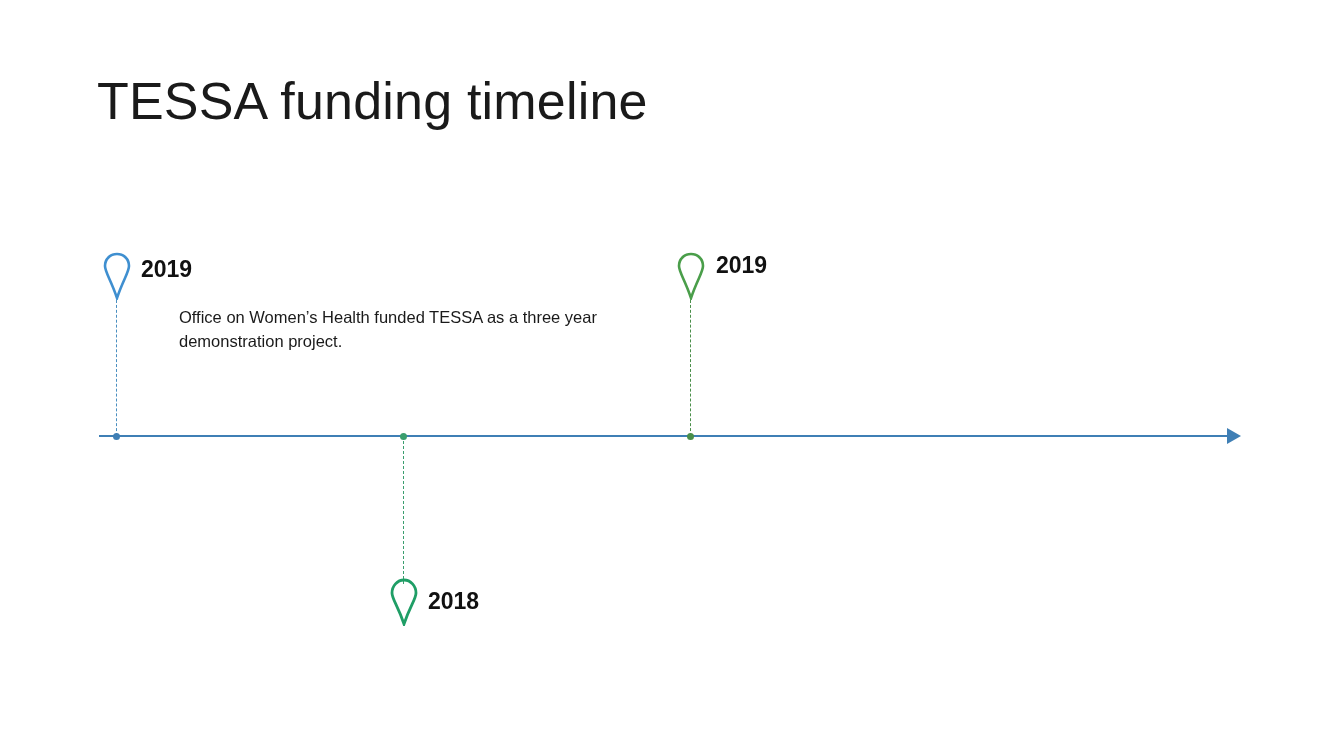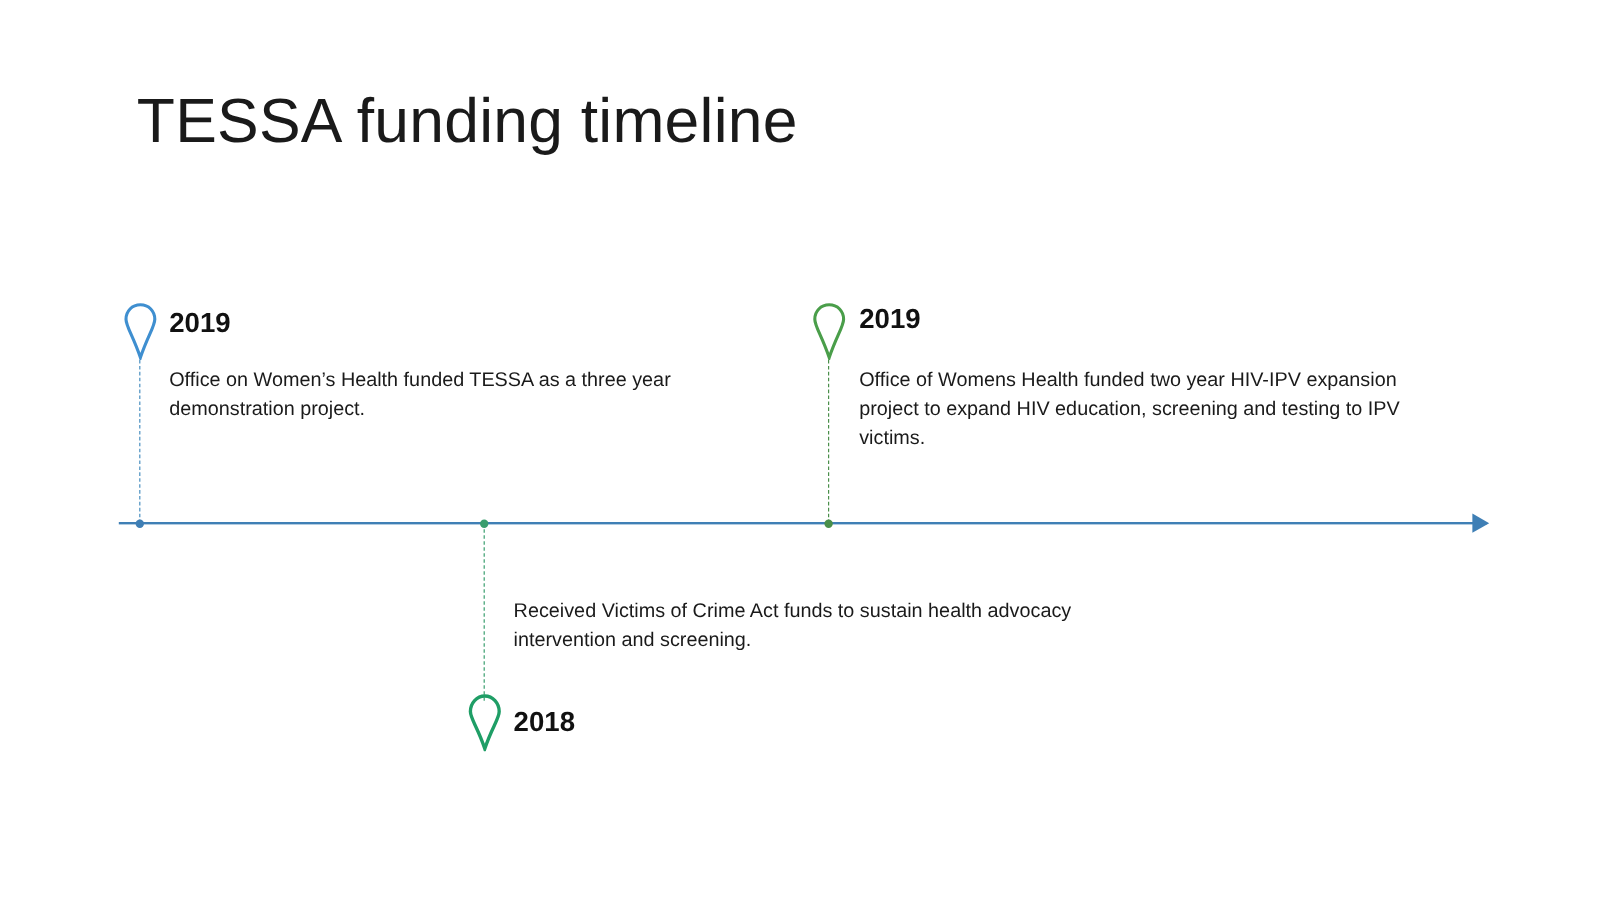--- a/index.html
+++ b/index.html
@@ -13,21 +13,21 @@
     font-family: "Liberation Sans", sans-serif;
     overflow: hidden;
   }
   .slide {
     position: relative;
     width: 1333px;
     height: 750px;
   }
   .slide-title {
     position: absolute;
-    left: 114px;
+    left: 97px;
     top: 72px;
     font-size: 52px;
     font-weight: 400;
     color: #1a1a1a;
     letter-spacing: 0.2px;
     line-height: 1.15;
     white-space: nowrap;
   }
 
   
@@ -76,20 +76,21 @@
     font-size: 23px;
     font-weight: bold;
     color: #111111;
     white-space: nowrap;
   }
   .desc {
     position: absolute;
     font-size: 16.5px;
     line-height: 1.45;
     color: #1a1a1a;
+    margin-left: 38px;
   }
 
   
   
   .m2015-connector { left: 116px; top: 300px; height: 136px; border-color: #4a8fc0; }
   .m2015-dot { left: 116px; top: 436px; background: #3f7fb5; }
   .m2015-pin { left: 103px; top: 252px; }
   .m2015-year { left: 141px; top: 256px; }
   .m2015-desc { left: 141px; top: 306px; width: 470px; }
 
@@ -128,25 +129,23 @@
   <div class="desc m2015-desc">Office on Women’s Health funded TESSA as a three year demonstration project.</div>
 
   <div class="connector m2019-connector"></div>
   <div class="node-dot m2019-dot"></div>
   <div class="pin m2019-pin">
     <svg width="28" height="48" viewBox="0 0 28 48">
       <path d="M14 2 C7 2 2 7.3 2 14 C2 20 8 28 14 46 C20 28 26 20 26 14 C26 7.3 21 2 14 2 Z" fill="none" stroke="#4a9e4a" stroke-width="2.6"></path>
     </svg>
   </div>
   <div class="year-label m2019-year">2019</div>
-  <div class="desc m2019-desc">Office of Womens Health funded two year HIV-IPV expansion project to expand HIV education, screening and testing to IPV victims.</div>
 
   <div class="connector m2018-connector"></div>
   <div class="node-dot m2018-dot"></div>
   <div class="pin m2018-pin">
     <svg width="30" height="48" viewBox="0 0 30 48">
       <path d="M15 46 C9 28 3 21 3 15 C3 8 8.3 2 15 2 C21.7 2 27 8 27 15 C27 21 21 28 15 46 Z" fill="none" stroke="#1f9e66" stroke-width="2.8"></path>
     </svg>
   </div>
   <div class="year-label m2018-year">2018</div>
-  <div class="desc m2018-desc">Received Victims of Crime Act funds to sustain health advocacy intervention and screening.</div>
 
 </div>
 
 </body></html>

